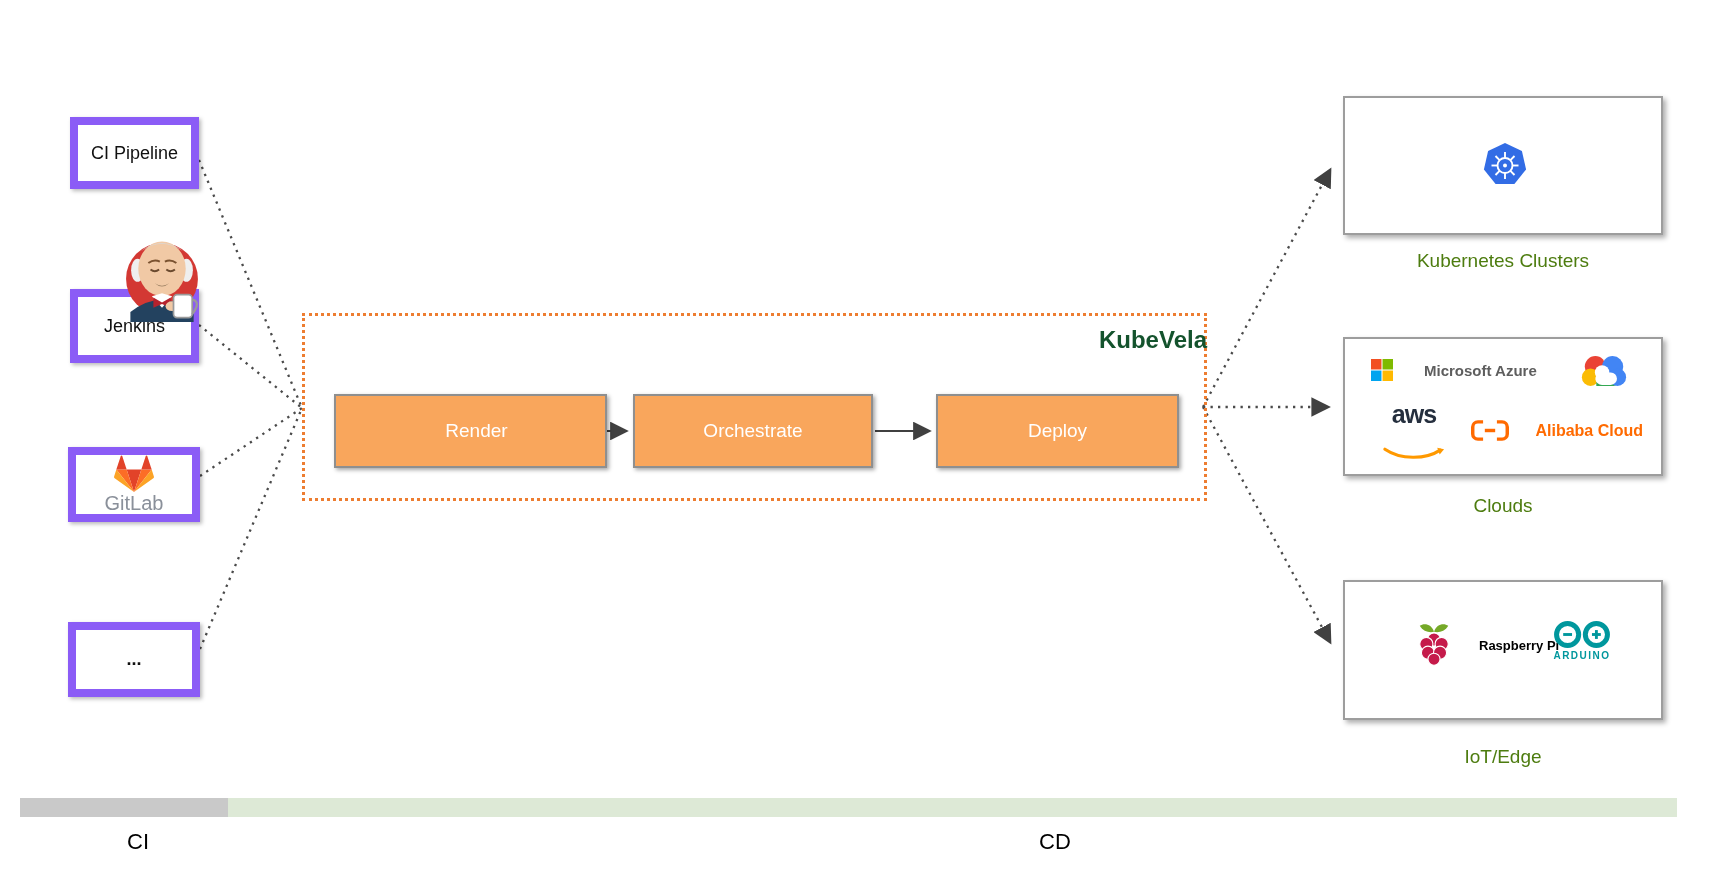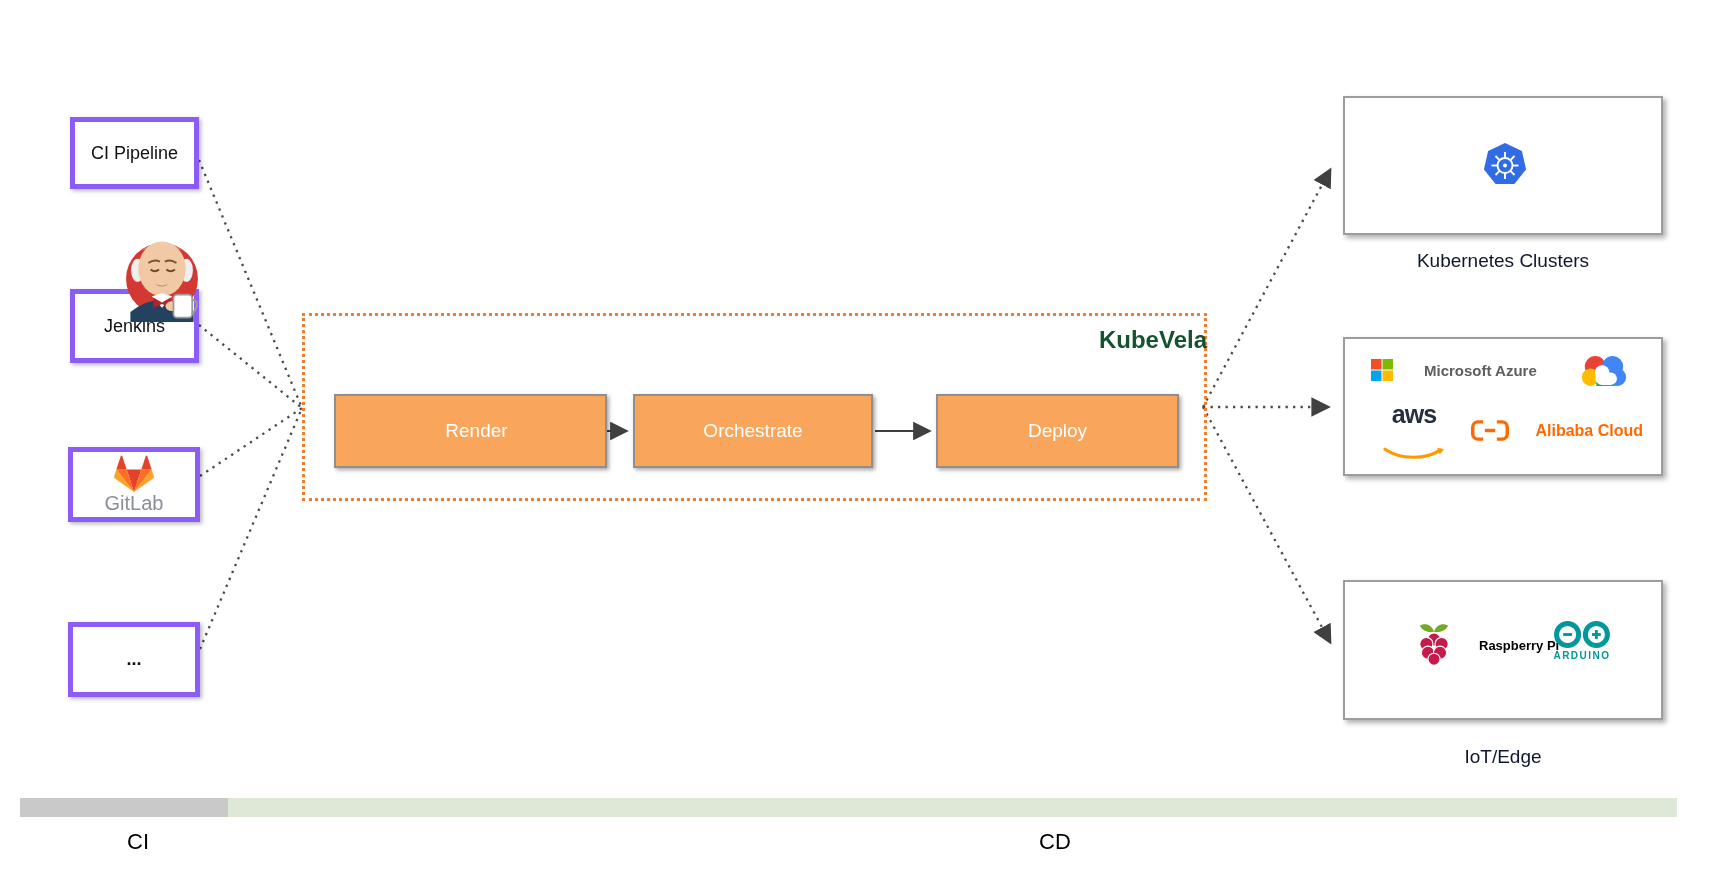--- a/index.html
+++ b/index.html
@@ -2,42 +2,42 @@
 <html><head>
 <meta charset="utf-8">
 <style>
   html,body{margin:0;padding:0;background:#fff;}
   #canvas{position:relative;width:1716px;height:896px;background:#ffffff;overflow:hidden;
           font-family:"Liberation Sans",sans-serif;color:#1a1a1a;}
   
   #wires{position:absolute;left:0;top:0;width:1716px;height:896px;pointer-events:none;z-index:1;}
   
   .src-box{position:absolute;left:70px;width:129px;height:72px;background:#fff;
-           border:5px solid #8b5cf6;box-shadow:2px 2px 4px rgba(0,0,0,.28);
+           border:8px solid #8b5cf6;box-shadow:2px 2px 4px rgba(0,0,0,.28);
            display:flex;flex-direction:column;align-items:center;justify-content:center;
            z-index:2;box-sizing:border-box;}
   .src-label{font-size:18px;color:#111;}
   .gitlab-word{font-size:20px;color:#8a909a;margin-top:-2px;}
   
   #jenkins-mascot{position:absolute;left:118px;top:230px;width:88px;height:92px;z-index:3;}
   
   #kubevela-box{position:absolute;left:302px;top:313px;width:905px;height:188px;
                 border:3px dotted #ED7D31;box-sizing:border-box;z-index:2;}
   #kubevela-title{position:absolute;left:302px;top:326px;width:905px;text-align:right;
                   color:#14532d;font-weight:bold;font-size:24px;z-index:2;}
   .stage-box{position:absolute;top:394px;height:74px;background:#F9A65C;
              border:2px solid #8f8f8f;box-shadow:2px 2px 4px rgba(0,0,0,.35);
              display:flex;align-items:center;justify-content:center;
              color:#fff;font-size:19px;z-index:2;box-sizing:border-box;}
   
   .tgt-box{position:absolute;left:1343px;width:320px;background:#fff;
            border:2px solid #9d9d9d;box-shadow:3px 3px 5px rgba(0,0,0,.32);
            z-index:2;box-sizing:border-box;}
   .tgt-label{position:absolute;left:1343px;width:320px;text-align:center;
-             font-size:19px;color:#0f172a;z-index:2;}
+             font-size:19px;color:#4d7c0f;z-index:2;}
   
   .logo-row{position:absolute;display:flex;align-items:center;gap:24px;}
   .azure-text{font-size:15px;font-weight:600;color:#5e5e5e;margin-left:7px;}
   .aws-word{font-size:25px;font-weight:bold;color:#252F3E;letter-spacing:-1px;line-height:18px;}
   .alibaba-text{font-size:16px;font-weight:bold;color:#FF6A00;margin-left:2px;}
   .rpi-text{font-size:13px;font-weight:bold;color:#000;margin-left:2px;}
   .arduino-wrap{display:flex;flex-direction:column;align-items:center;}
   .arduino-text{font-size:10px;font-weight:bold;color:#00979D;letter-spacing:1.5px;margin-top:1px;}
   
   #bar-ci{position:absolute;left:20px;top:798px;width:208px;height:19px;background:#C9C9C9;z-index:2;}
@@ -181,20 +181,21 @@
     </div>
     <div class="logo-row" style="right:18px;top:80px;">
       <svg viewBox="0 0 44 26" width="38" height="23">
         <path d="M14,3 H8 A6,6 0 0 0 2,9 v8 a6,6 0 0 0 6,6 h6" fill="none" stroke="#FF6A00" stroke-width="4"></path>
         <path d="M30,3 h6 a6,6 0 0 1 6,6 v8 a6,6 0 0 1 -6,6 h-6" fill="none" stroke="#FF6A00" stroke-width="4"></path>
         <line x1="16" y1="13" x2="28" y2="13" stroke="#FF6A00" stroke-width="4"></line>
       </svg>
       <span class="alibaba-text">Alibaba Cloud</span>
     </div>
   </div>
+  <div class="tgt-label" style="top:495px;">Clouds</div>
 
   <div class="tgt-box" style="top:580px;height:140px;">
     <div class="logo-row" style="left:70px;top:40px;">
       <svg viewBox="0 0 34 42" width="38" height="46">
         <path d="M17,9 C15,2 8,0.5 4,3.5 C7,9 13,10 17,9 Z" fill="#75A928"></path>
         <path d="M17,9 C19,2 26,0.5 30,3.5 C27,9 21,10 17,9 Z" fill="#75A928"></path>
         <g fill="#C51A4A" stroke="#fff" stroke-width="1">
           <circle cx="17" cy="16" r="6"></circle>
           <circle cx="10" cy="20" r="6"></circle>
             <circle cx="24" cy="20" r="6"></circle>

